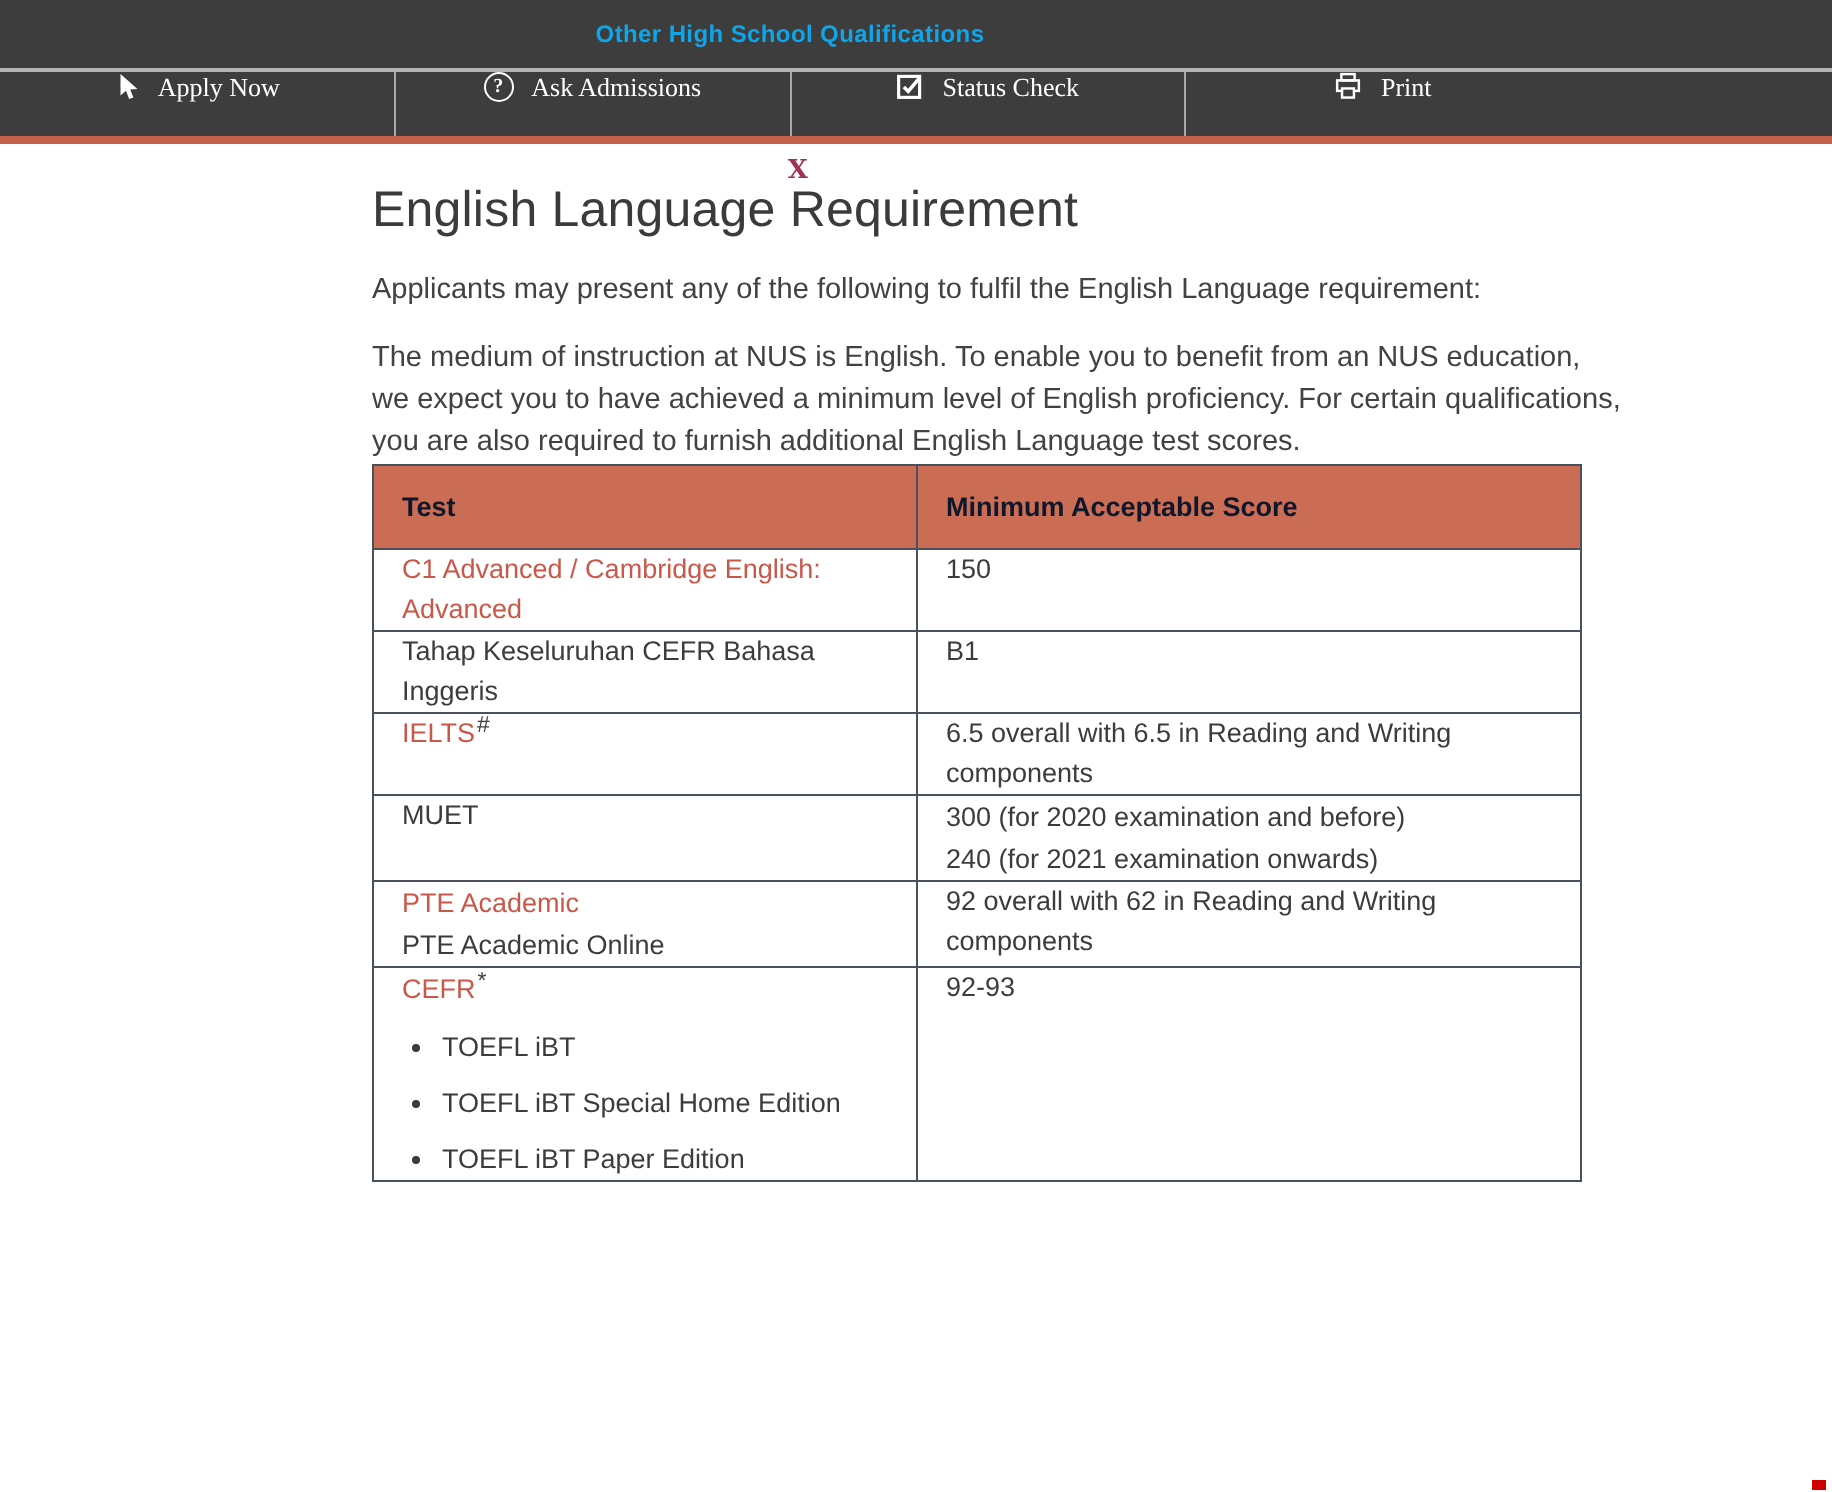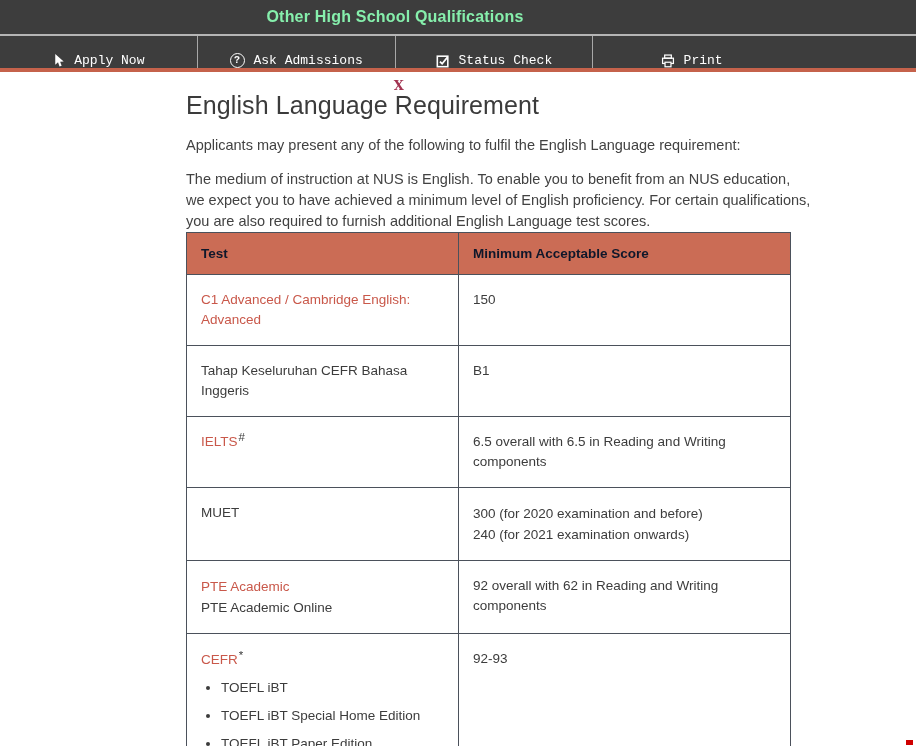--- a/index.html
+++ b/index.html
@@ -13,31 +13,31 @@
   }
   
   .titlebar {
     height:34px; background:#3d3d3d;
     display:flex; align-items:center;
   }
   .titlebar-inner {
     width:790px; text-align:center;
   }
   .titlebar-inner h2 {
-    color:#86efac; font-size:16px; font-weight:700; letter-spacing:.2px;
+    color:#0ea5e9; font-size:12px; font-weight:700; letter-spacing:.2px;
   }
   .bar-sep { height:2px; background:#b5b5b5; }
   .navbar {
     height:32px; background:#3d3d3d; display:flex; align-items:stretch;
   }
   .navbar-inner { width:790px; display:flex; }
   .nav-btn {
-    flex:1; display:flex; align-items:flex-end; justify-content:center;
+    flex:1; display:flex; align-items:flex-start; justify-content:center;
     gap:9px; color:#ffffff; font-size:13px; cursor:pointer;
-    background:transparent; border:none; font-family:Liberation Mono, monospace;
+    background:transparent; border:none; font-family:Liberation Serif, serif;
   }
   .nav-btn + .nav-btn { border-left:1px solid #a8a8a8; }
   .nav-icon { display:inline-flex; align-items:center; justify-content:center; }
   .q-circle {
     width:15px; height:15px; border:1.5px solid #fff; border-radius:50%;
     font-size:10px; font-weight:700; line-height:1;
     display:inline-flex; align-items:center; justify-content:center;
   }
   .accent-line { height:4px; background:#c5624b; }
 
@@ -62,21 +62,21 @@
   
   table { border-collapse:collapse; width:604px; table-layout:fixed; }
   th, td {
     border:1px solid #4b515b; vertical-align:top; text-align:left;
   }
   th {
     background:#cb6c55; color:#0f172a; font-size:13.5px; font-weight:700;
     padding:12px 14px; line-height:17px;
   }
   td {
-    padding:15px 14px; font-size:13.5px; color:#3c3c3c; line-height:20px;
+    padding:0 14px; font-size:13.5px; color:#3c3c3c; line-height:20px;
   }
   a.red-link { color:#c9584a; text-decoration:none; cursor:pointer; }
   .sup-mark {
     font-size:11.5px; position:relative; top:-5px; color:#3c3c3c; margin-left:1px;
   }
   .cell-line { line-height:21px; }
   td ul { margin:6px 0 0 0; padding-left:20px; list-style-type:disc; }
   td li { line-height:21px; margin-bottom:7px; }
   td li:last-child { margin-bottom:0; }
 

